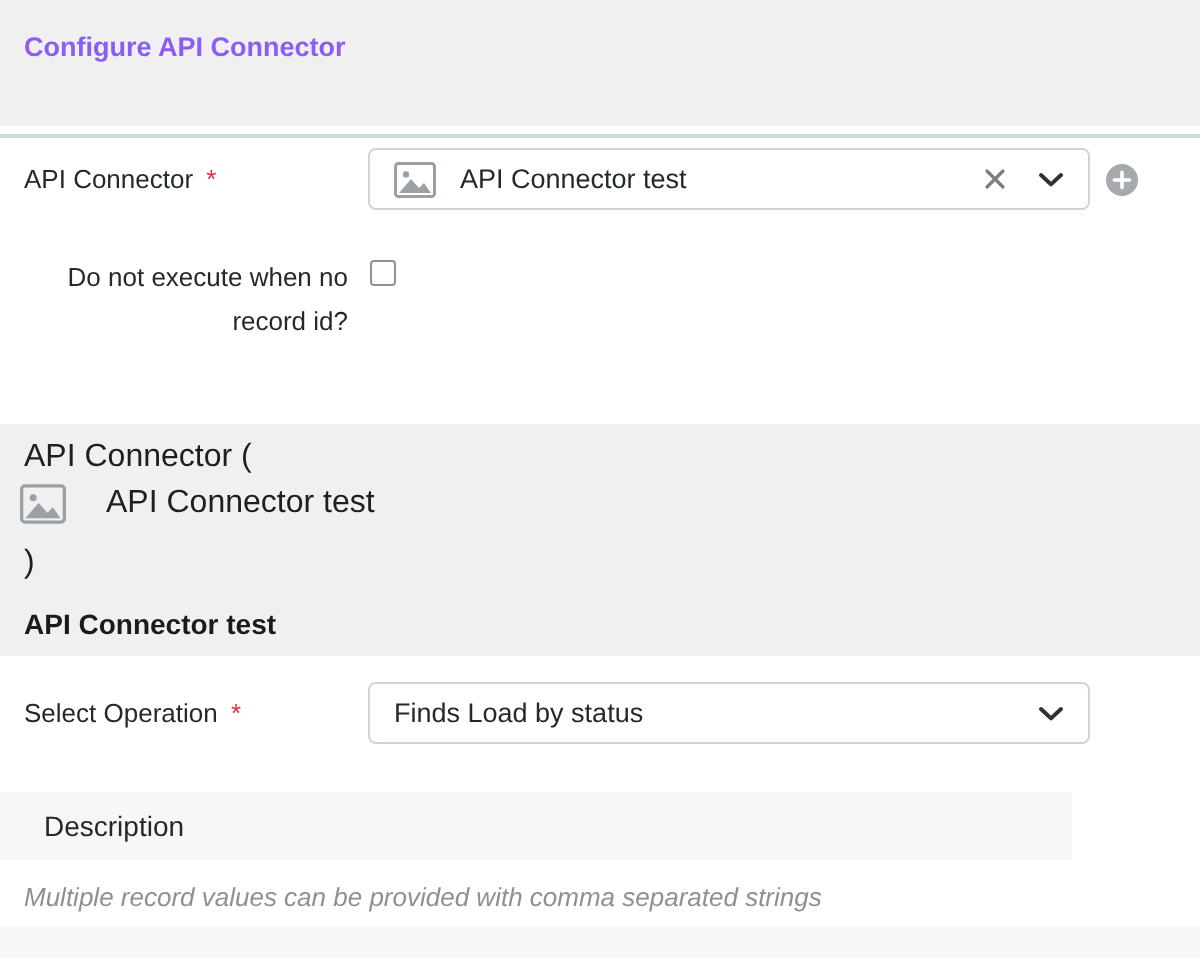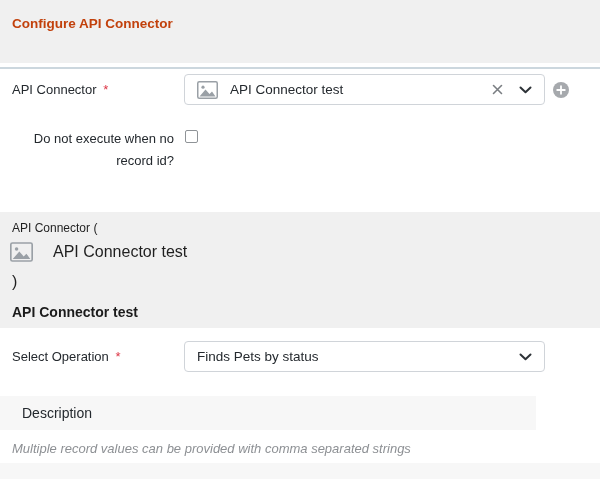--- a/index.html
+++ b/index.html
@@ -6,21 +6,21 @@
   body{
     width:600px;height:479px;
     font-family:"Liberation Sans",sans-serif;
     color:#24292e;background:#fff;overflow:hidden;
   }
   .screen{position:relative;width:600px;height:479px;background:#fff;}
 
   
   .top-band{position:absolute;top:0;left:0;width:600px;height:63px;background:#f0f0f0;box-sizing:border-box;padding:8px 12px 0;}
   .page-title{font-size:18px;font-weight:500;color:#161616;line-height:24px;}
-  .page-subtitle{font-size:13.5px;font-weight:700;color:#c2410c;line-height:18px;margin-top:7px;}
+  .page-subtitle{font-size:13.5px;font-weight:700;color:#8b5cf6;line-height:18px;margin-top:7px;}
   .header-divider{position:absolute;top:67px;left:0;width:600px;height:2px;background:#ccd7de;}
 
   
   .field-row{position:absolute;left:0;width:500px;display:flex;align-items:flex-start;}
   .field-label{position:absolute;left:12px;font-size:13px;color:#24292e;}
   .req{color:#dc3545;margin-left:3px;}
 
   .row-api{top:74px;height:31px;}
   .row-api .field-label{line-height:31px;top:0;}
 
@@ -38,21 +38,21 @@
 
   .row-check{top:128px;}
   .row-check .field-label{line-height:22px;top:0;width:162px;text-align:right;}
   .checkbox{
     position:absolute;left:185px;top:2px;width:13px;height:13px;margin:0;
     -webkit-appearance:none;appearance:none;border:1px solid #8f9397;border-radius:2px;background:#fff;cursor:pointer;
   }
 
   
   .connector-band{position:absolute;top:212px;left:0;width:600px;height:116px;background:#f0f0f0;box-sizing:border-box;padding:6px 12px 0;}
-  .heading-open{font-size:12px;line-height:21px;color:#1f1f1f;}
+  .heading-open{font-size:16px;line-height:21px;color:#1f1f1f;}
   .name-row{display:flex;align-items:center;margin-top:1px;height:24px;}
   .name-row .img-icon-lg{display:inline-flex;margin-left:-2px;}
   .connector-name{font-size:16px;color:#1f1f1f;margin-left:20px;}
   .heading-close{font-size:16px;line-height:21px;color:#1f1f1f;margin-top:7px;}
   .connector-subheading{font-size:14px;font-weight:700;color:#1b1b1b;margin-top:11px;line-height:18px;}
 
   .row-op{top:341px;height:31px;}
   .row-op .field-label{line-height:31px;top:0;}
 
   
@@ -125,21 +125,21 @@
     <div class="heading-close">)</div>
     <div class="connector-subheading">API Connector test</div>
   </section>
 
   <div class="field-row row-op">
     <label class="field-label">
       <span>Select Operation</span>
       <span class="req">*</span>
     </label>
     <div class="select-box">
-      <span class="select-value">Finds Pets by status</span>
+      <span class="select-value">Finds Load by status</span>
       <span class="icon-chevron-only">
         <svg width="13" height="8" viewBox="0 0 13 8">
           <path d="M1.5 1.5 L6.5 6.2 L11.5 1.5" fill="none" stroke="#2d3237" stroke-width="2" stroke-linecap="round" stroke-linejoin="round"></path>
         </svg>
       </span>
     </div>
   </div>
 
   <div class="desc-band">
     <span>Description</span>

